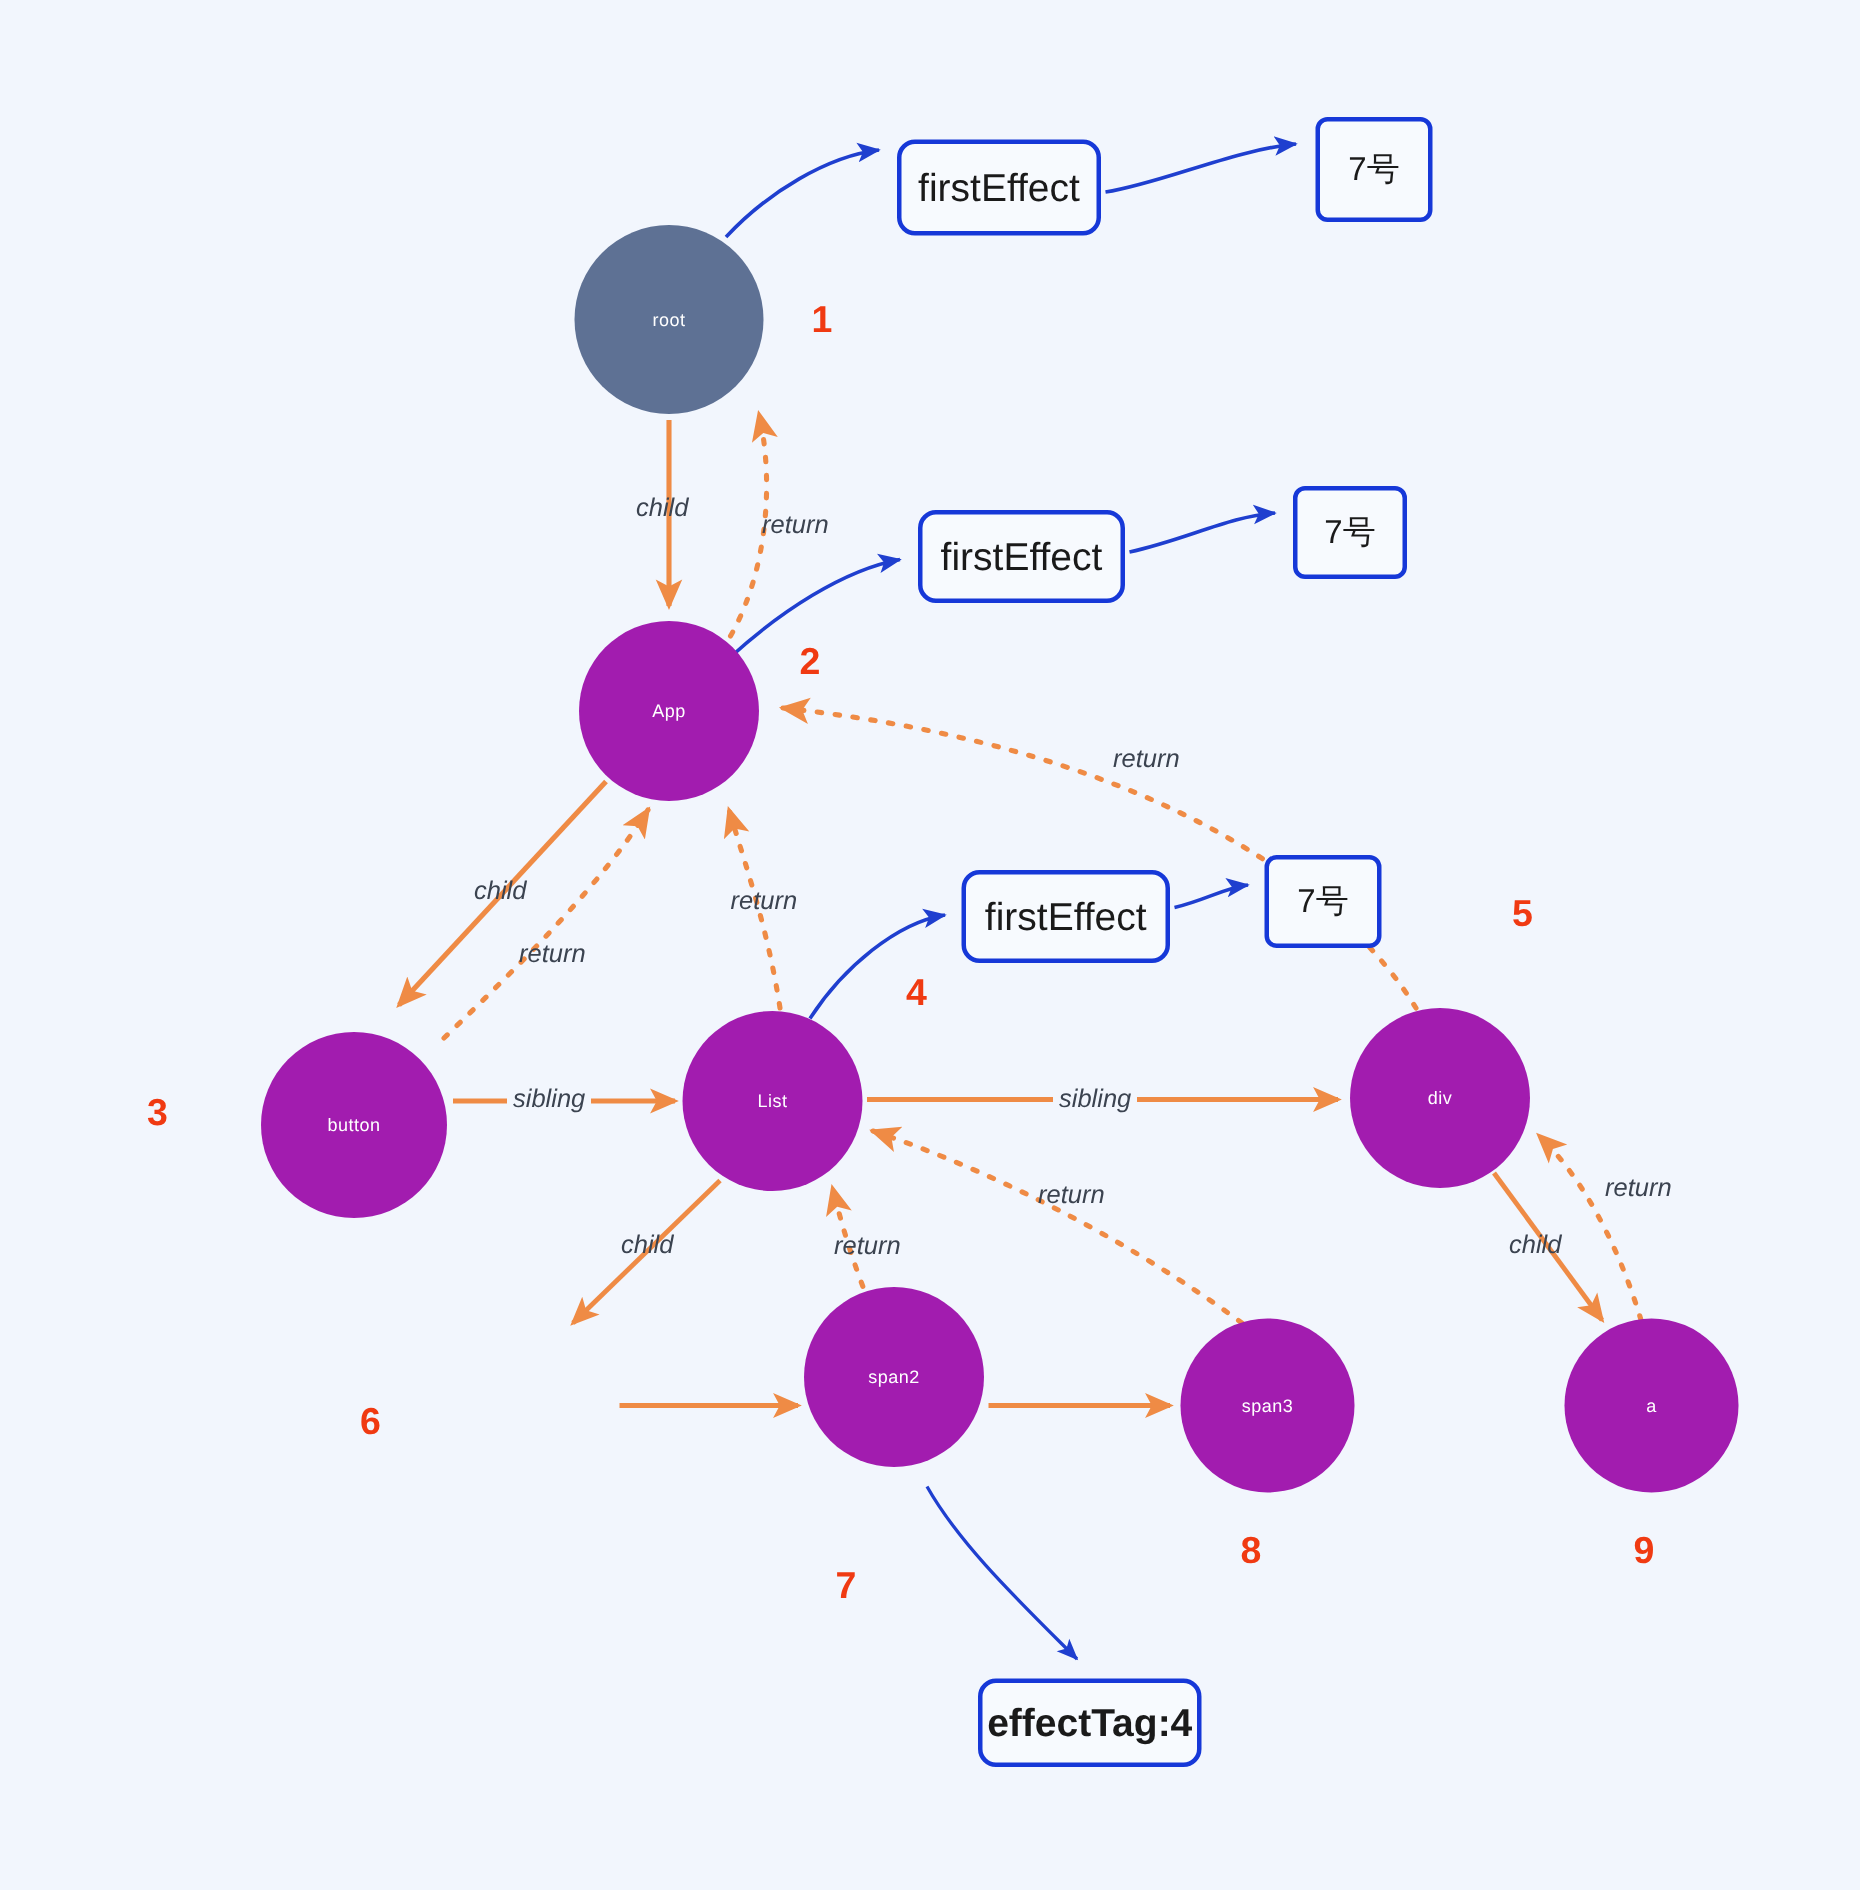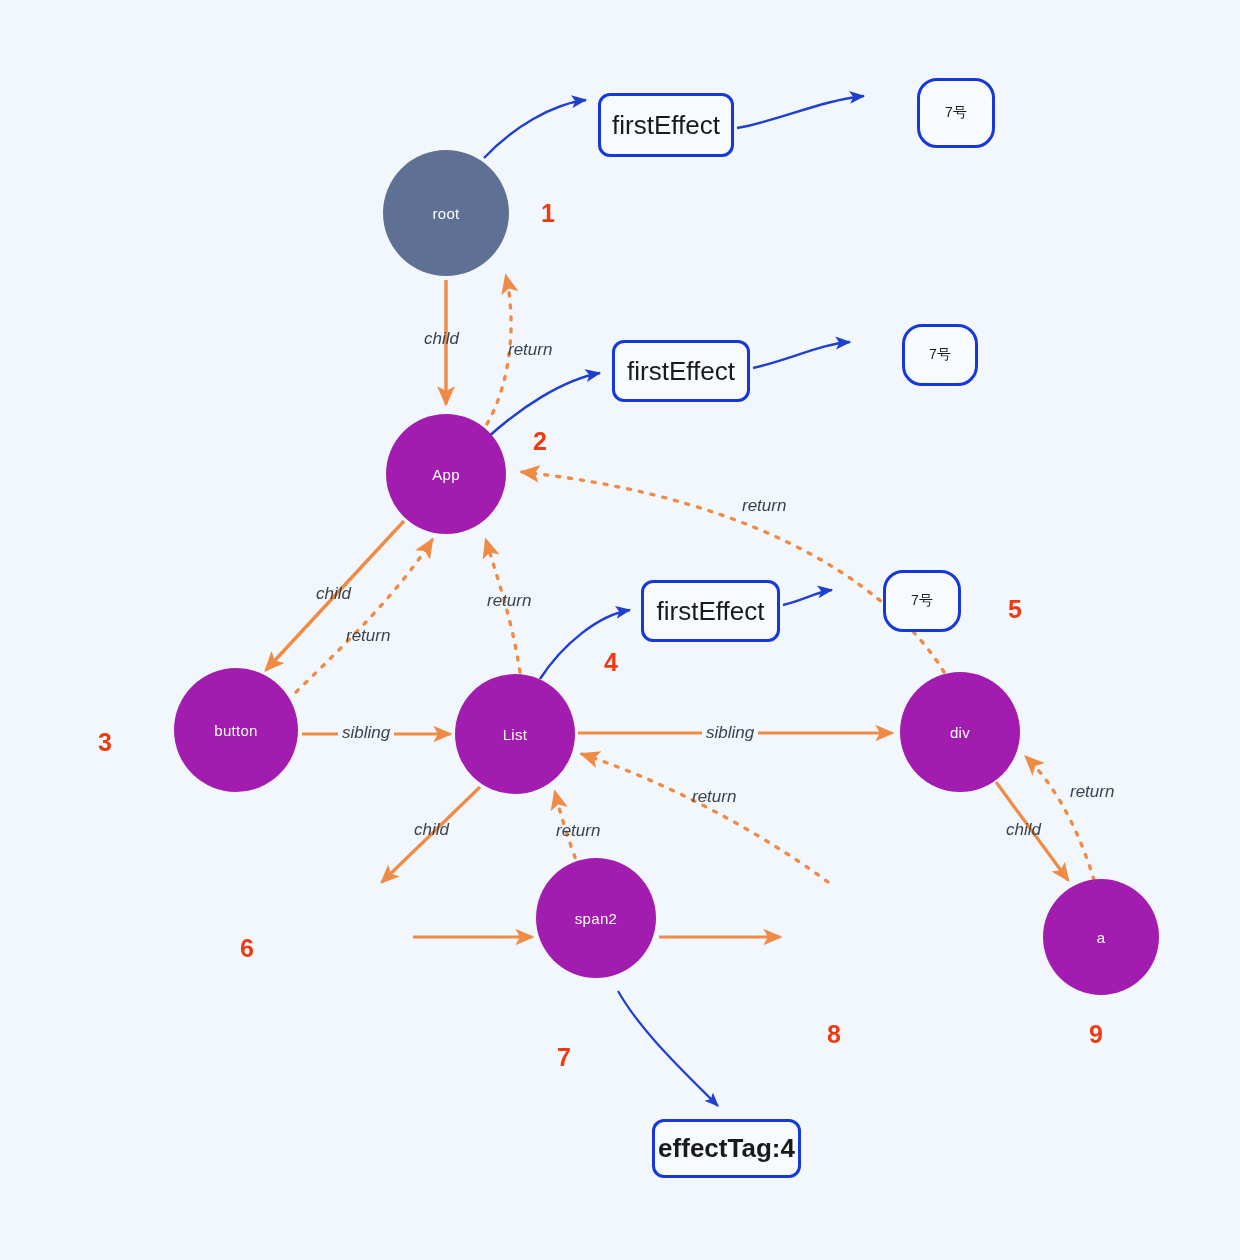--- a/index.html
+++ b/index.html
@@ -28,21 +28,21 @@
     height: 1260px;
     pointer-events: none;
   }
   .node-circle {
     position: absolute;
     border-radius: 50%;
     display: flex;
     align-items: center;
     justify-content: center;
     color: #ffffff;
-    font-size: 15px;
+    font-size: 12px;
     font-family: "Liberation Sans", sans-serif;
     letter-spacing: 0.3px;
     box-sizing: border-box;
   }
   .node-pink { background: #a21caf; }
   .node-slate { background: #5e7194; }
 
   .box-node {
     position: absolute;
     border: 3px solid #1638d8;
@@ -50,23 +50,22 @@
     background: #f7fafe;
     display: flex;
     align-items: center;
     justify-content: center;
     color: #1a1a1a;
     font-size: 26px;
     box-sizing: border-box;
     font-family: "Liberation Sans", sans-serif;
   }
   .box-node.small {
-    border-radius: 20px;
-    font-size: 14px;
-    margin-left: 40px;
+    border-radius: 8px;
+    font-size: 22px;
   }
 
   .edge-label {
     position: absolute;
     font-style: italic;
     font-size: 17px;
     color: #3b4350;
     font-family: "Liberation Sans", sans-serif;
     white-space: nowrap;
   }
@@ -152,37 +151,40 @@
   </svg>
 
   <div class="node-circle node-slate" style="left:383px; top:150px; width:126px; height:126px;">
     <span>root</span>
   </div>
 
   <div class="node-circle node-pink" style="left:386px; top:414px; width:120px; height:120px;">
     <span>App</span>
   </div>
 
-  <div class="node-circle node-pink" style="left:174px; top:668px; width:124px; height:124px;">
+  <div class="node-circle node-pink" style="left:174px; top:688px; width:124px; height:124px;">
     <span>button</span>
   </div>
 
   <div class="node-circle node-pink" style="left:455px; top:674px; width:120px; height:120px;">
     <span>List</span>
   </div>
 
   <div class="node-circle node-pink" style="left:900px; top:672px; width:120px; height:120px;">
     <span>div</span>
   </div>
 
 
   <div class="node-circle node-pink" style="left:536px; top:858px; width:120px; height:120px;">
     <span>span2</span>
   </div>
 
+  <div class="node-circle node-pink" style="left:787px; top:879px; width:116px; height:116px;">
+    <span>span3</span>
+  </div>
 
   <div class="node-circle node-pink" style="left:1043px; top:879px; width:116px; height:116px;">
     <span>a</span>
   </div>
 
   <div class="box-node" style="left:598px; top:93px; width:136px; height:64px;">
     <span>firstEffect</span>
   </div>
 
   <div class="box-node small" style="left:877px; top:78px; width:78px; height:70px;">

